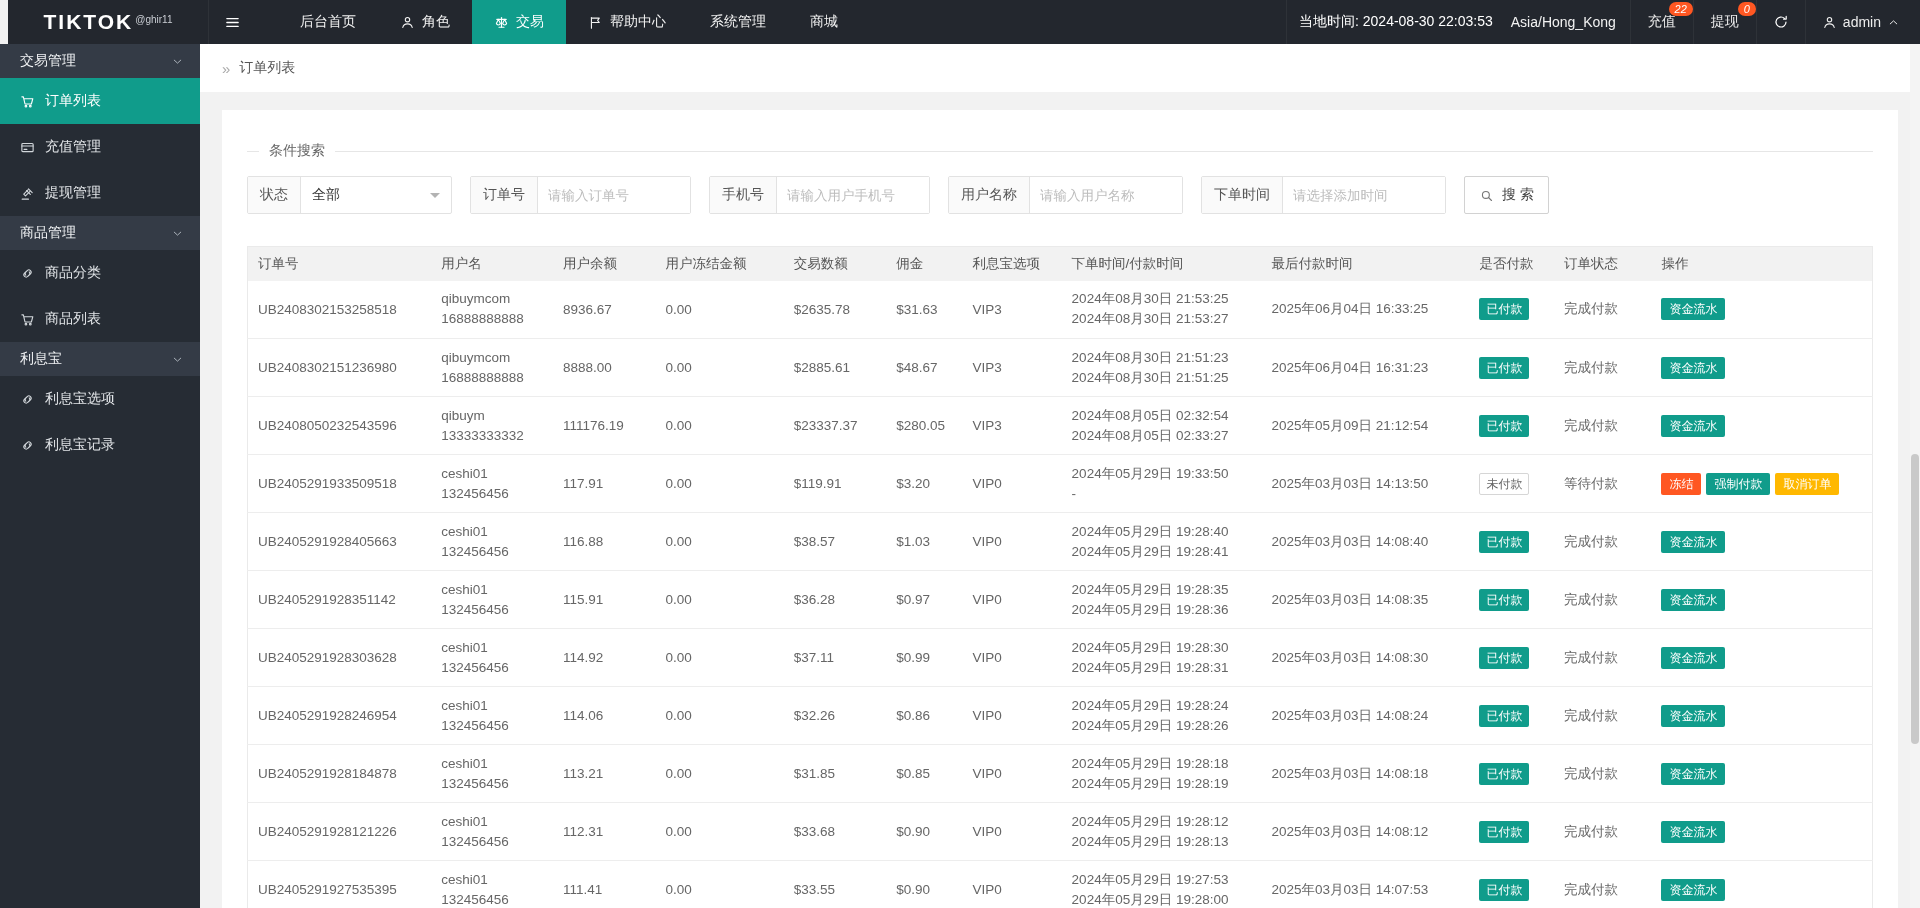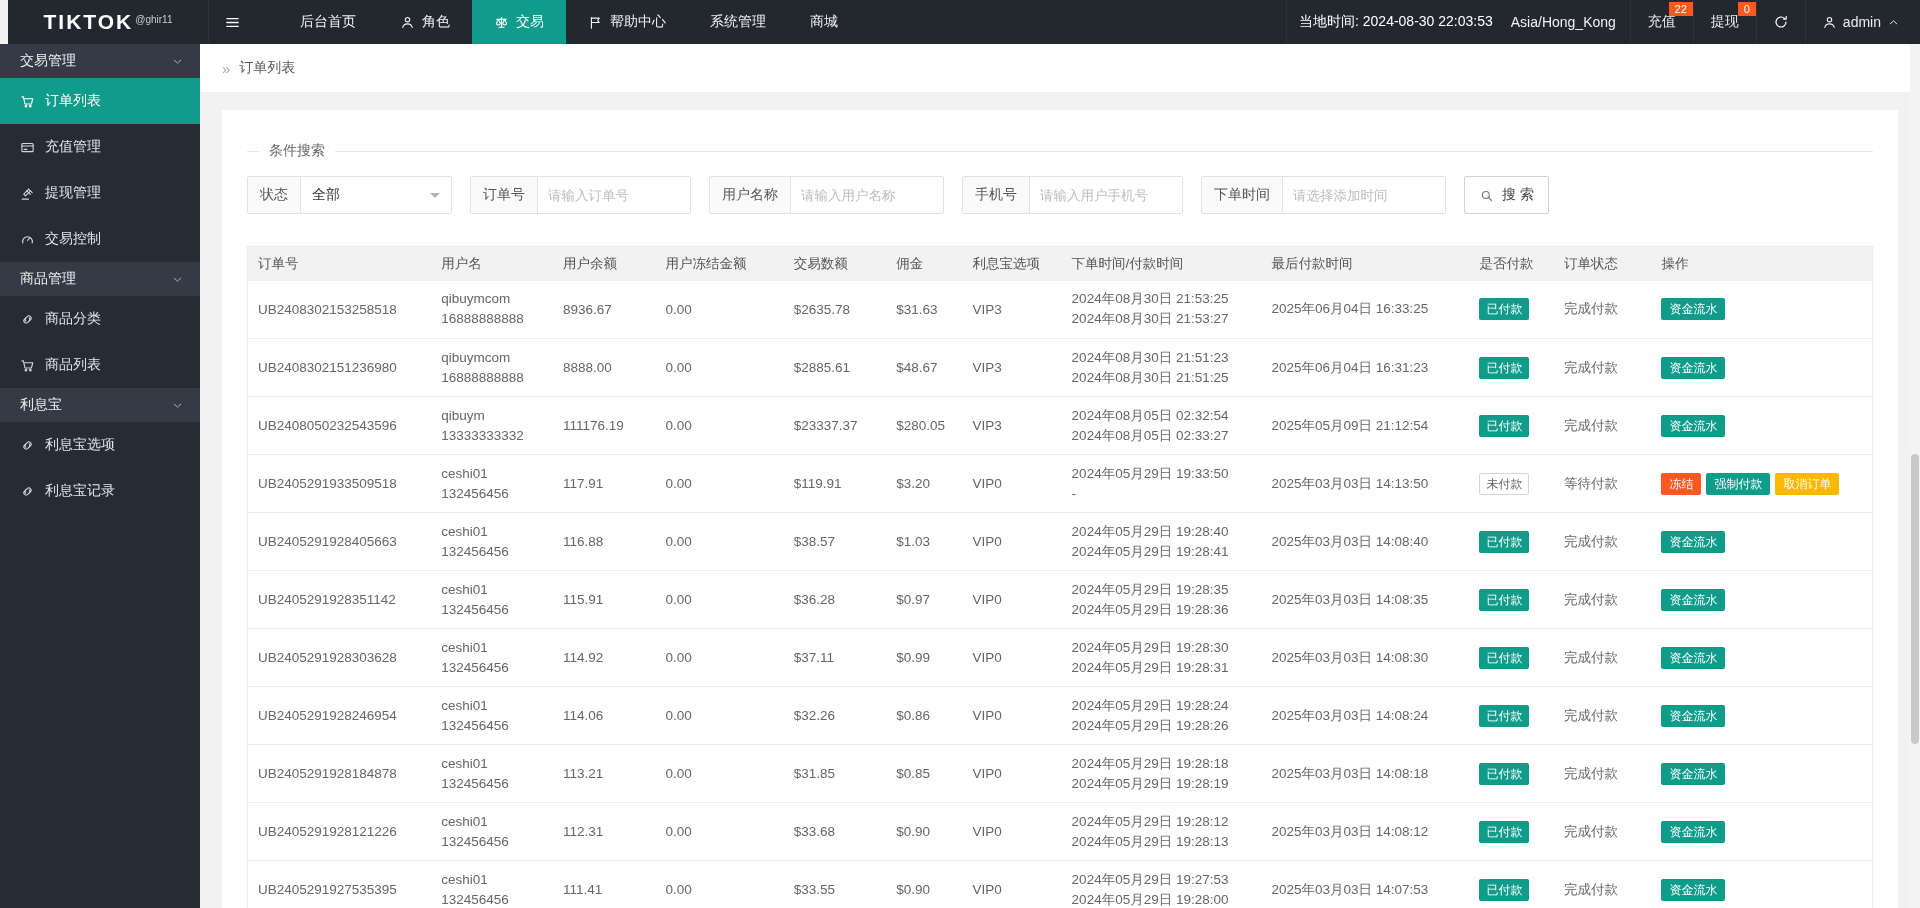--- a/index.html
+++ b/index.html
@@ -22,21 +22,21 @@
   .topnav{display:flex;height:44px;margin-left:22px;}
   .nav-item{display:flex;align-items:center;gap:7px;padding:0 22px;font-size:14px;color:#f2f2f2;cursor:pointer;}
   .nav-item.active{background:var(--teal);color:#fff;}
   .topbar-right{margin-left:auto;display:flex;align-items:center;height:44px;padding-right:12px;
     border-left:1px solid rgba(255,255,255,.05);}
   .time{font-size:14px;color:#fff;padding:0 12px;white-space:nowrap;}
   .tz{font-size:14px;color:#f2f2f2;padding:0 14px 0 6px;}
   .tb-btn{position:relative;padding:0 17px;font-size:14px;height:44px;display:flex;align-items:center;cursor:pointer;
     border-left:1px solid rgba(255,255,255,.05);}
   .count-badge{position:absolute;top:2px;right:0px;background:var(--badge);color:#fff;font-size:11px;
-    border-radius:0;padding:1px 6px;line-height:12px;min-width:10px;text-align:center;}
+    border-radius:7px;padding:1px 6px;line-height:12px;min-width:10px;text-align:center;font-style:italic;}
   .tb-icon{padding:0 16px;height:44px;display:flex;align-items:center;color:#fff;cursor:pointer;
     border-left:1px solid rgba(255,255,255,.05);}
   .userbox{display:flex;align-items:center;gap:6px;padding:0 8px 0 16px;font-size:14px;height:44px;cursor:pointer;
     border-left:1px solid rgba(255,255,255,.05);}
 
   
   .sidebar{position:fixed;top:44px;left:0;bottom:0;width:200px;background:var(--sidebar-bg);z-index:10;}
   .sgh{height:34px;display:flex;align-items:center;justify-content:space-between;
     padding:0 16px 0 20px;background:var(--sidebar-group-bg);color:#f0f2f4;font-size:14px;cursor:pointer;}
   .sgh .i{color:#aeb5bd;}
@@ -216,29 +216,20 @@
       <div class="sitem">
         <span class="i">
           <svg width="15" height="15" viewBox="0 0 24 24" fill="none" stroke="currentColor" stroke-width="1.8" stroke-linecap="round" stroke-linejoin="round">
             <path d="M13.5 4.5l6 6"></path>
             <path d="M10.5 7.5l6 6"></path>
             <path d="M13.2 5.8L6 13l2.8 2.8 7.2-7.2"></path>
             <path d="M3.5 21h10"></path>
           </svg>
         </span>
         <span>提现管理</span>
-      </div>
-      <div class="sitem">
-        <span class="i">
-          <svg width="15" height="15" viewBox="0 0 24 24" fill="none" stroke="currentColor" stroke-width="1.8" stroke-linecap="round" stroke-linejoin="round">
-            <path d="M4.5 17.5a7.8 7.8 0 1 1 15 0"></path>
-            <path d="M12 13.5l3.8-3.8"></path>
-          </svg>
-        </span>
-        <span>交易控制</span>
       </div>
       <div class="sgh">
         <span>商品管理</span>
         <span class="i">
           <svg width="13" height="13" viewBox="0 0 24 24" fill="none" stroke="currentColor" stroke-width="1.8" stroke-linecap="round" stroke-linejoin="round">
             <path d="M6 9.5l6 5.5 6-5.5"></path>
           </svg>
         </span>
       </div>
       <div class="sitem">
@@ -303,26 +294,26 @@
                 <div class="sselect">
                   <span class="sval">全部</span>
                   <span class="caret"></span>
                 </div>
               </div>
               <div class="sgroup">
                 <span class="slabel">订单号</span>
                 <input class="sinput" type="text" placeholder="请输入订单号" style="">
               </div>
               <div class="sgroup">
+                <span class="slabel">手机号</span>
+                <input class="sinput" type="text" placeholder="请输入用户手机号" style="">
+              </div>
+              <div class="sgroup">
                 <span class="slabel">用户名称</span>
                 <input class="sinput" type="text" placeholder="请输入用户名称" style="">
-              </div>
-              <div class="sgroup">
-                <span class="slabel">手机号</span>
-                <input class="sinput" type="text" placeholder="请输入用户手机号" style="">
               </div>
               <div class="sgroup">
                 <span class="slabel">下单时间</span>
                 <input class="sinput wide" type="text" placeholder="请选择添加时间" style="">
               </div>
               <button class="search-btn">
                 <span class="i">
                   <svg width="15" height="15" viewBox="0 0 24 24" fill="none" stroke="currentColor" stroke-width="1.8" stroke-linecap="round" stroke-linejoin="round">
                     <circle cx="11" cy="11" r="5.5"></circle>
                     <path d="M15.2 15.2L20 20"></path>

